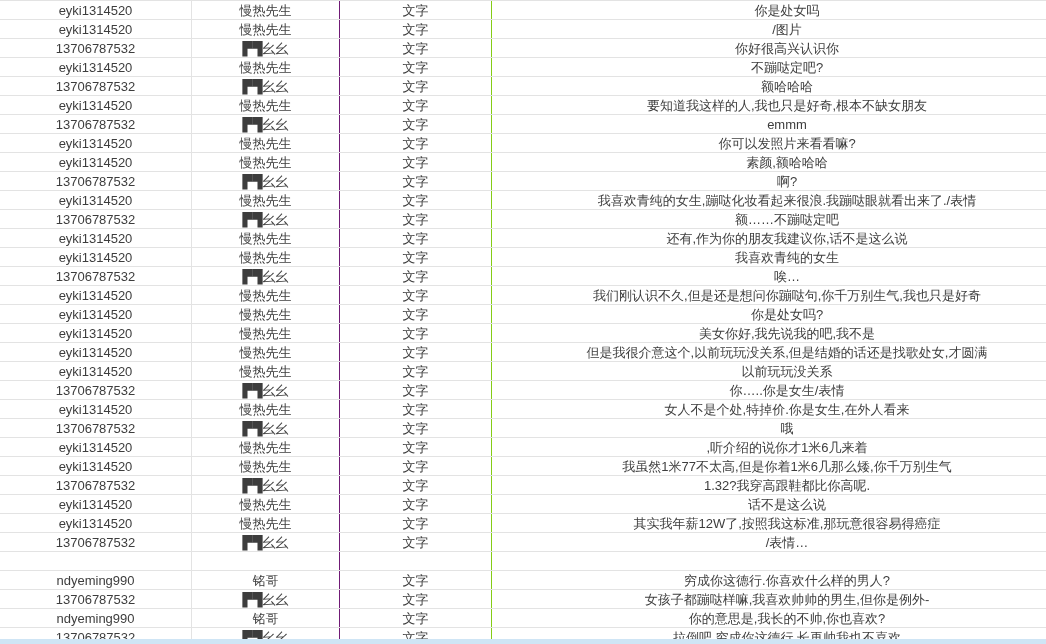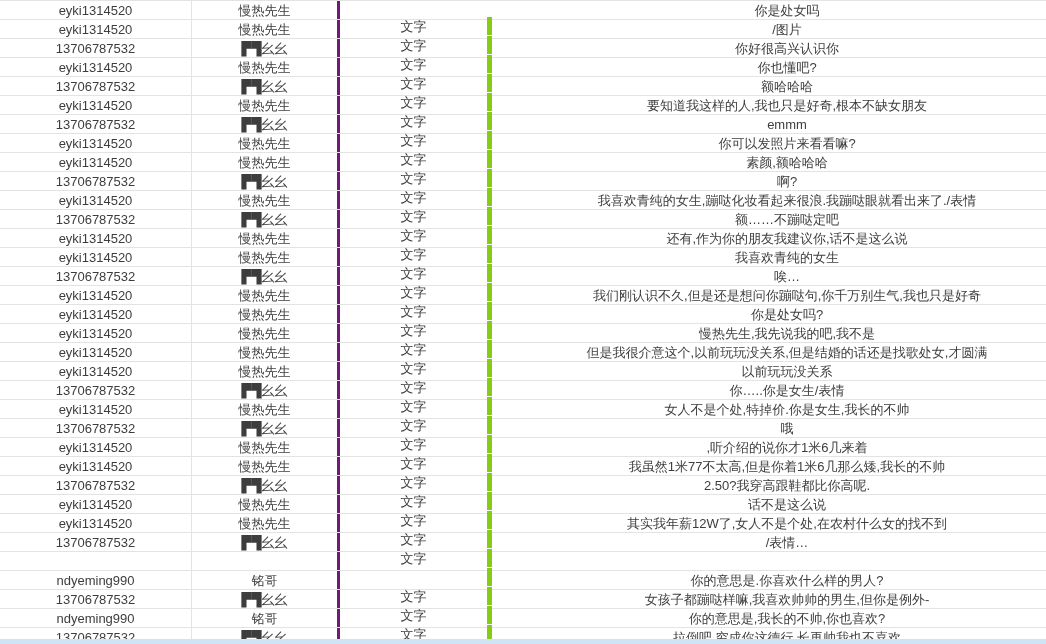--- a/index.html
+++ b/index.html
@@ -16,22 +16,22 @@
     display:flex;height:19px;box-sizing:border-box;
     border-bottom:1px solid #e3e3e3;
   }
   .cell{
     box-sizing:border-box;height:100%;
     display:flex;align-items:center;justify-content:center;
     white-space:nowrap;overflow:hidden;
     line-height:19px;
   }
   .c0{width:192px;border-right:1px solid #e3e3e3;}
-  .c1{width:148px;border-right:3px solid #701a75;}
-  .c2{width:152px;border-right:5px solid #84cc16;margin-top:16px;}
+  .c1{width:148px;border-right:1px solid #701a75;}
+  .c2{width:152px;border-right:1px solid #84cc16;}
   .c3{width:590px;}
   .selection-strip{
     position:absolute;left:0;bottom:0;width:1046px;height:5px;
     z-index:5;
   }
 </style>
 </head>
 <body style="color: rgb(61, 61, 61);">
 
 <div class="sheet" id="sheet">
@@ -82,21 +82,21 @@
       <div class="cell c0">
         <span>eyki1314520</span>
       </div>
       <div class="cell c1">
         <span>慢热先生</span>
       </div>
       <div class="cell c2">
         <span>文字</span>
       </div>
       <div class="cell c3">
-        <span>你也懂吧?</span>
+        <span>不蹦哒定吧?</span>
       </div>
     </div>
     <div class="row">
       <div class="cell c0">
         <span>13706787532</span>
       </div>
       <div class="cell c1">
         <span>▛▜幺幺</span>
       </div>
       <div class="cell c2">
@@ -278,21 +278,21 @@
       <div class="cell c0">
         <span>eyki1314520</span>
       </div>
       <div class="cell c1">
         <span>慢热先生</span>
       </div>
       <div class="cell c2">
         <span>文字</span>
       </div>
       <div class="cell c3">
-        <span>慢热先生,我先说我的吧,我不是</span>
+        <span>美女你好,我先说我的吧,我不是</span>
       </div>
     </div>
     <div class="row">
       <div class="cell c0">
         <span>eyki1314520</span>
       </div>
       <div class="cell c1">
         <span>慢热先生</span>
       </div>
       <div class="cell c2">
@@ -334,21 +334,21 @@
       <div class="cell c0">
         <span>eyki1314520</span>
       </div>
       <div class="cell c1">
         <span>慢热先生</span>
       </div>
       <div class="cell c2">
         <span>文字</span>
       </div>
       <div class="cell c3">
-        <span>女人不是个处,特掉价.你是女生,我长的不帅</span>
+        <span>女人不是个处,特掉价.你是女生,在外人看来</span>
       </div>
     </div>
     <div class="row">
       <div class="cell c0">
         <span>13706787532</span>
       </div>
       <div class="cell c1">
         <span>▛▜幺幺</span>
       </div>
       <div class="cell c2">
@@ -376,35 +376,35 @@
       <div class="cell c0">
         <span>eyki1314520</span>
       </div>
       <div class="cell c1">
         <span>慢热先生</span>
       </div>
       <div class="cell c2">
         <span>文字</span>
       </div>
       <div class="cell c3">
-        <span>我虽然1米77不太高,但是你着1米6几那么矮,我长的不帅</span>
-      </div>
-    </div>
-    <div class="row">
-      <div class="cell c0">
-        <span>13706787532</span>
-      </div>
-      <div class="cell c1">
-        <span>▛▜幺幺</span>
-      </div>
-      <div class="cell c2">
-        <span>文字</span>
-      </div>
-      <div class="cell c3">
-        <span>2.50?我穿高跟鞋都比你高呢.</span>
+        <span>我虽然1米77不太高,但是你着1米6几那么矮,你千万别生气</span>
+      </div>
+    </div>
+    <div class="row">
+      <div class="cell c0">
+        <span>13706787532</span>
+      </div>
+      <div class="cell c1">
+        <span>▛▜幺幺</span>
+      </div>
+      <div class="cell c2">
+        <span>文字</span>
+      </div>
+      <div class="cell c3">
+        <span>1.32?我穿高跟鞋都比你高呢.</span>
       </div>
     </div>
     <div class="row">
       <div class="cell c0">
         <span>eyki1314520</span>
       </div>
       <div class="cell c1">
         <span>慢热先生</span>
       </div>
       <div class="cell c2">
@@ -418,21 +418,21 @@
       <div class="cell c0">
         <span>eyki1314520</span>
       </div>
       <div class="cell c1">
         <span>慢热先生</span>
       </div>
       <div class="cell c2">
         <span>文字</span>
       </div>
       <div class="cell c3">
-        <span>其实我年薪12W了,女人不是个处,在农村什么女的找不到</span>
+        <span>其实我年薪12W了,按照我这标准,那玩意很容易得癌症</span>
       </div>
     </div>
     <div class="row">
       <div class="cell c0">
         <span>13706787532</span>
       </div>
       <div class="cell c1">
         <span>▛▜幺幺</span>
       </div>
       <div class="cell c2">
@@ -460,21 +460,21 @@
       <div class="cell c0">
         <span>ndyeming990</span>
       </div>
       <div class="cell c1">
         <span>铭哥</span>
       </div>
       <div class="cell c2">
         <span>文字</span>
       </div>
       <div class="cell c3">
-        <span>你的意思是.你喜欢什么样的男人?</span>
+        <span>穷成你这德行.你喜欢什么样的男人?</span>
       </div>
     </div>
     <div class="row">
       <div class="cell c0">
         <span>13706787532</span>
       </div>
       <div class="cell c1">
         <span>▛▜幺幺</span>
       </div>
       <div class="cell c2">

